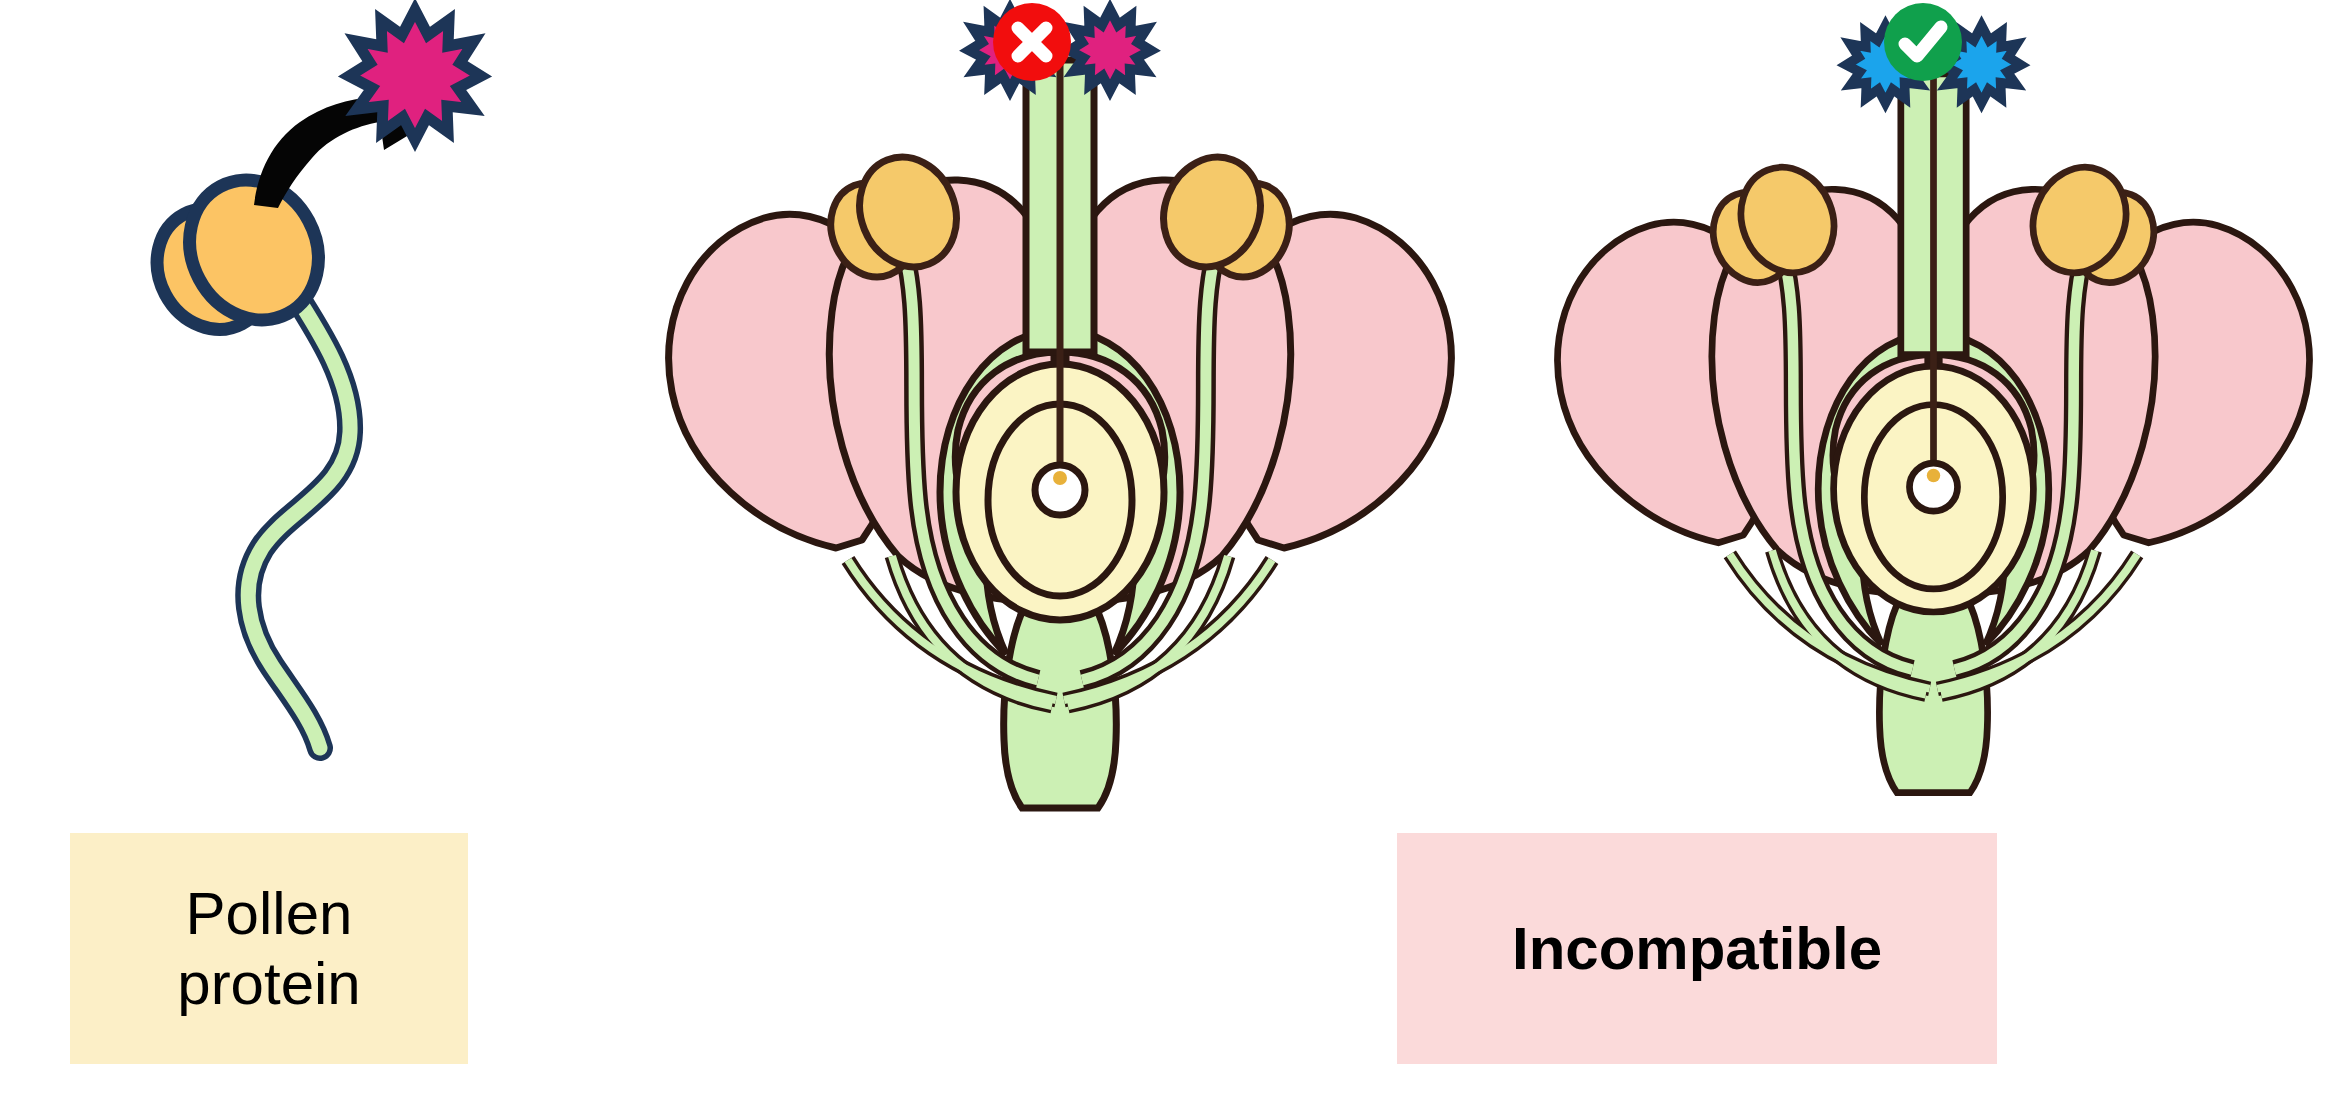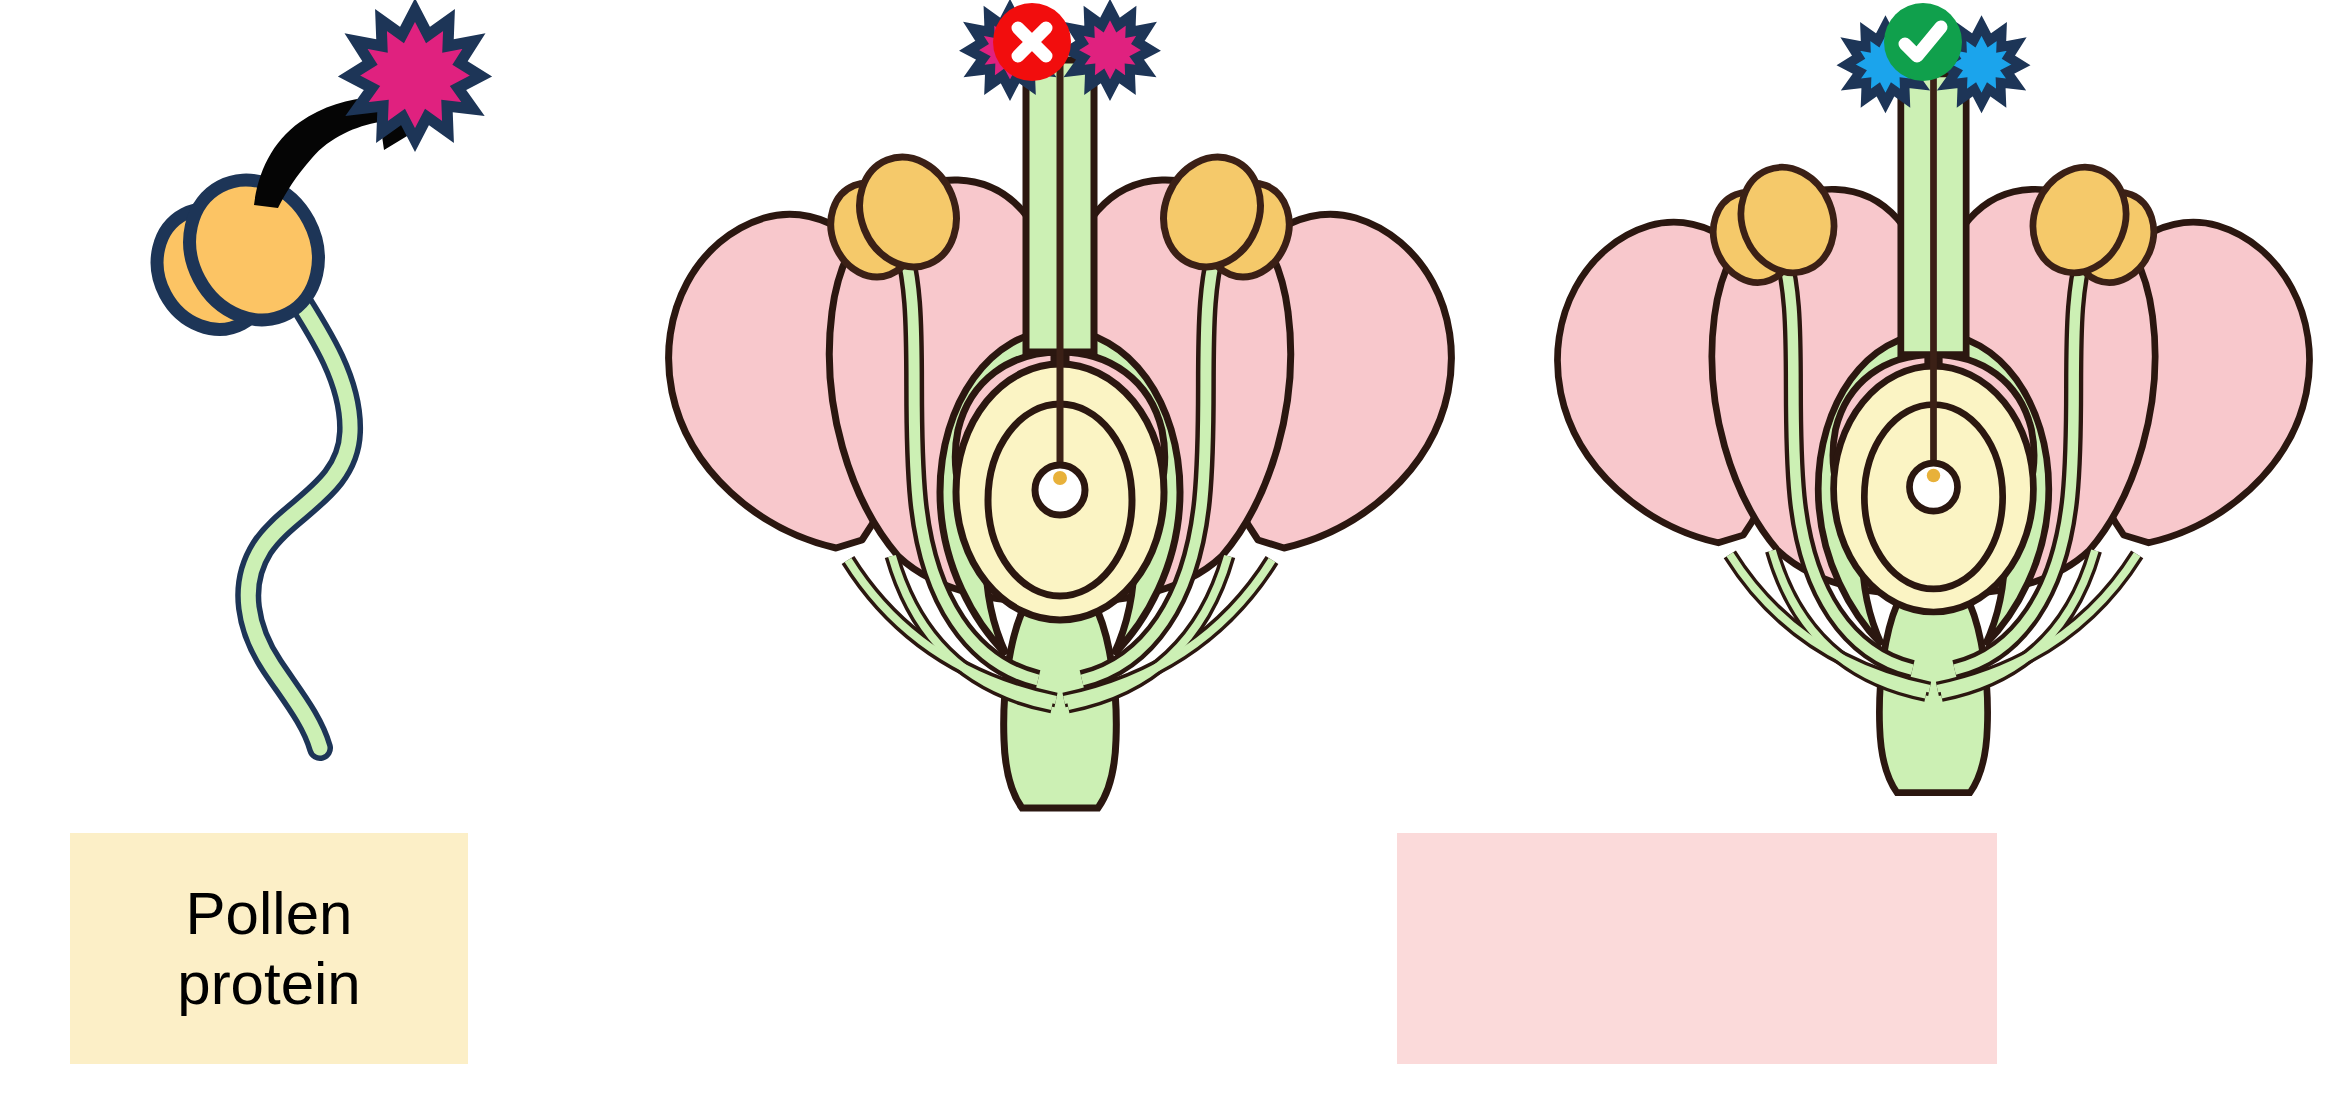--- a/index.html
+++ b/index.html
@@ -229,20 +229,21 @@
       </g>
       <g transform="translate(470,48) scale(0.62)">
         <path d="M 0,-62 L 13,-37 L 34,-52 L 33,-26 L 59,-31 L 45,-9
                  L 66,4 L 43,16 L 58,37 L 32,34 L 33,60 L 12,45
                  L 0,68 L -12,45 L -33,60 L -32,34 L -58,37 L -43,16
                  L -66,4 L -45,-9 L -59,-31 L -33,-26 L -34,-52 L -13,-37 Z" fill="#e0217f" stroke="#1d3557" stroke-width="16" stroke-linejoin="miter"></path>
       </g>
     </svg>
 
     <div class="caption" id="caption-incompatible">
+      <span class="ln bold">Incompatible</span>
     </div>
   </div>
 
   <div class="panel" id="panel-compat">
 
     <svg class="art" width="807" height="833" viewBox="0 0 840 833">
 
       <g stroke="#2b1710" stroke-width="7" stroke-linejoin="round" stroke-linecap="round">
         <path d="M 196 548
                  C 118 530, 48 470, 32 392

